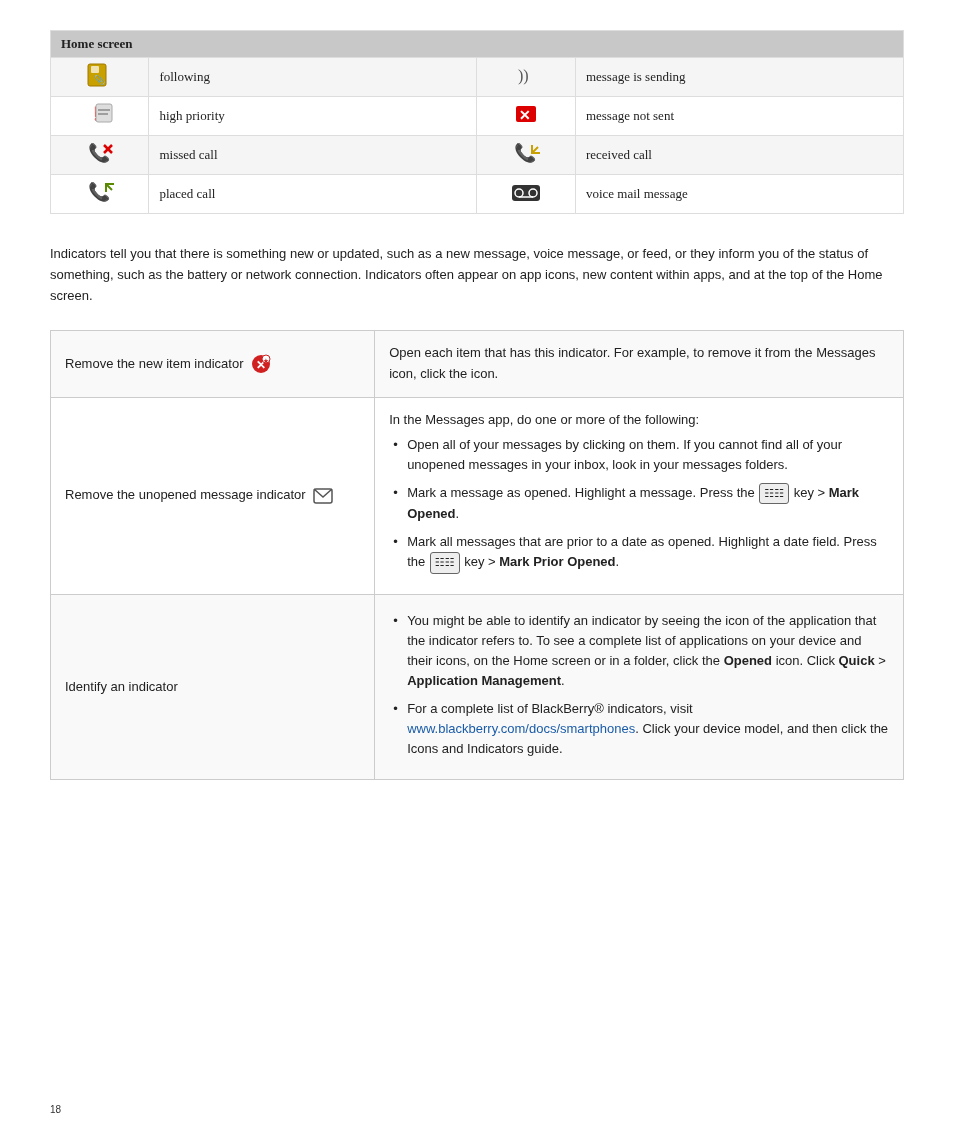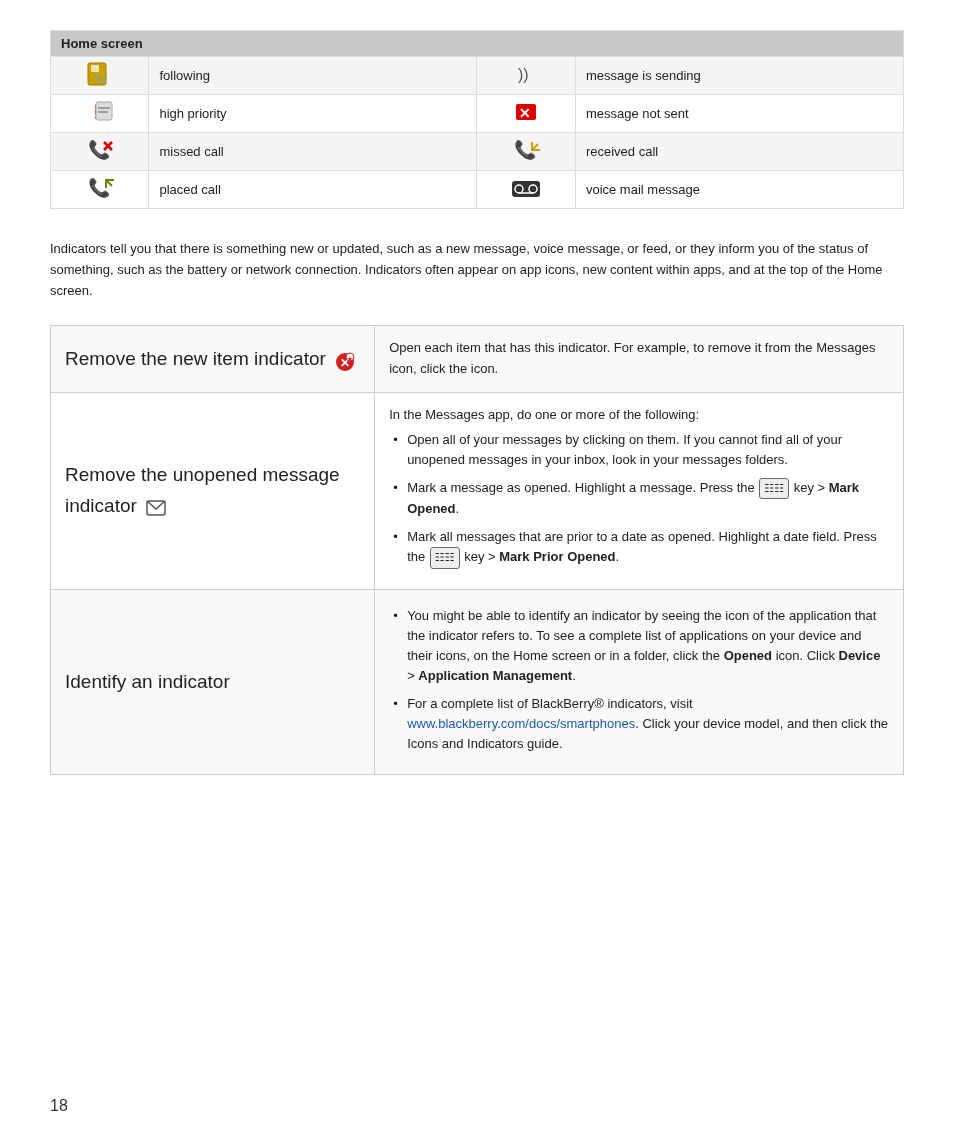--- a/index.html
+++ b/index.html
@@ -26,20 +26,21 @@
     .icon-table {
       width: 100%;
       border-collapse: collapse;
       margin-bottom: 30px;
       font-size: 13px;
     }
     .icon-table td {
       padding: 5px 10px;
       border: 1px solid #ddd;
       vertical-align: middle;
+      font-family: Liberation Serif, serif;
     }
     .icon-table tr:nth-child(even) td {
       background: #f5f5f5;
     }
     .icon-table tr:nth-child(odd) td {
       background: #fff;
     }
     .icon-cell {
       width: 60px;
       text-align: center;
@@ -78,21 +79,21 @@
       width: 38%;
       vertical-align: middle;
     }
     .indicators-table tr:nth-child(odd) td {
       background: #f9f9f9;
     }
     .indicators-table tr:nth-child(even) td {
       background: #fff;
     }
     .row-label {
-      font-size: 19px;
+      font-size: 13px;
     }
     
     .bullet-list {
       list-style: none;
       padding-left: 0;
       margin-top: 4px;
     }
     .bullet-list li {
       padding-left: 18px;
       position: relative;
@@ -116,21 +117,21 @@
       padding: 1px 4px;
       font-size: 11px;
       vertical-align: middle;
       margin: 0 1px;
     }
 
     .page-number {
       position: fixed;
       bottom: 30px;
       left: 50px;
-      font-size: 16px;
+      font-size: 10px;
       color: #333;
     }
     .section-header-row td {
       background: #c8c8c8 !important;
       font-weight: bold;
       font-size: 13px;
     }
   </style>
 </head>
 <body>
@@ -254,21 +255,21 @@
         </ul>
       </td>
     </tr>
 
     <tr>
       <td>
         <span class="row-label">Identify an indicator</span>
       </td>
       <td>
         <ul class="bullet-list">
-          <li>You might be able to identify an indicator by seeing the icon of the application that the indicator refers to. To see a complete list of applications on your device and their icons, on the Home screen or in a folder, click the <span class="bold">Opened</span> icon. Click <span class="bold">Device</span> &gt; <span class="bold">Application Management</span>.</li>
+          <li>You might be able to identify an indicator by seeing the icon of the application that the indicator refers to. To see a complete list of applications on your device and their icons, on the Home screen or in a folder, click the <span class="bold">Opened</span> icon. Click <span class="bold">Quick</span> &gt; <span class="bold">Application Management</span>.</li>
           <li>For a complete list of BlackBerry® indicators, visit <a href="#" class="link">www.blackberry.com/docs/smartphones</a>. Click your device model, and then click the Icons and Indicators guide.</li>
         </ul>
       </td>
     </tr>
   </tbody>
     </table>
 
 </div>
 
 <div class="page-number">18</div>

